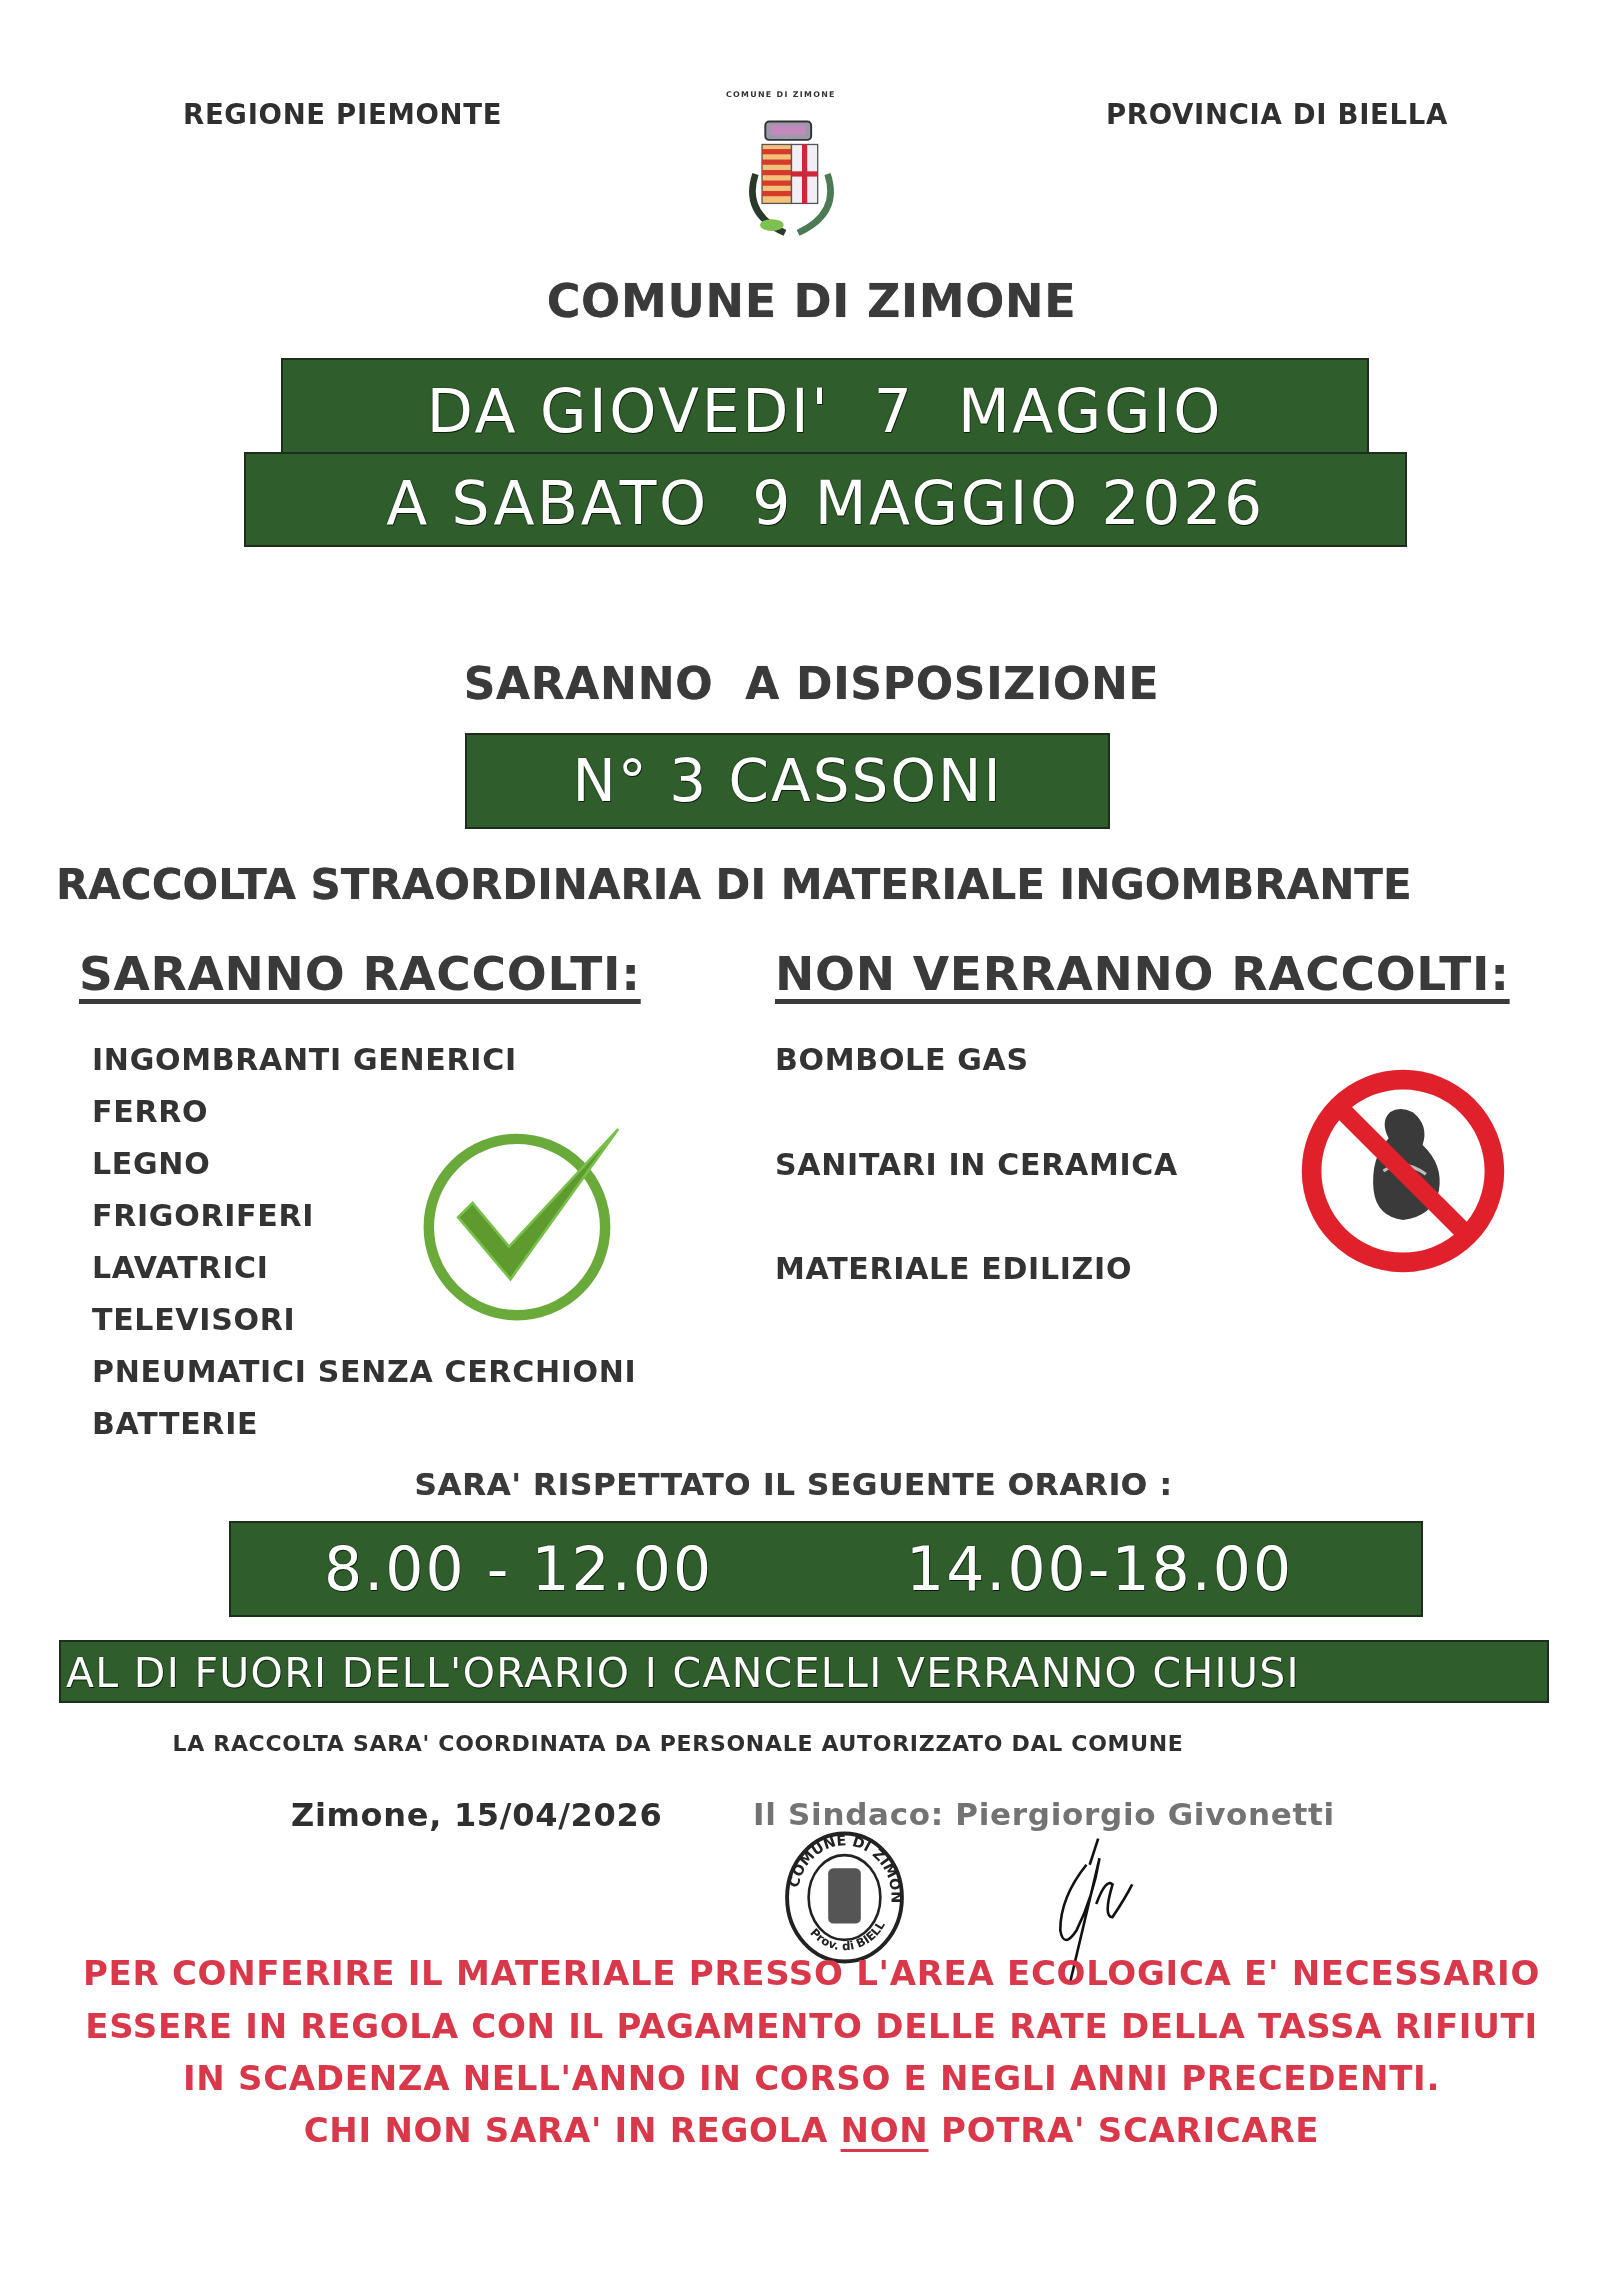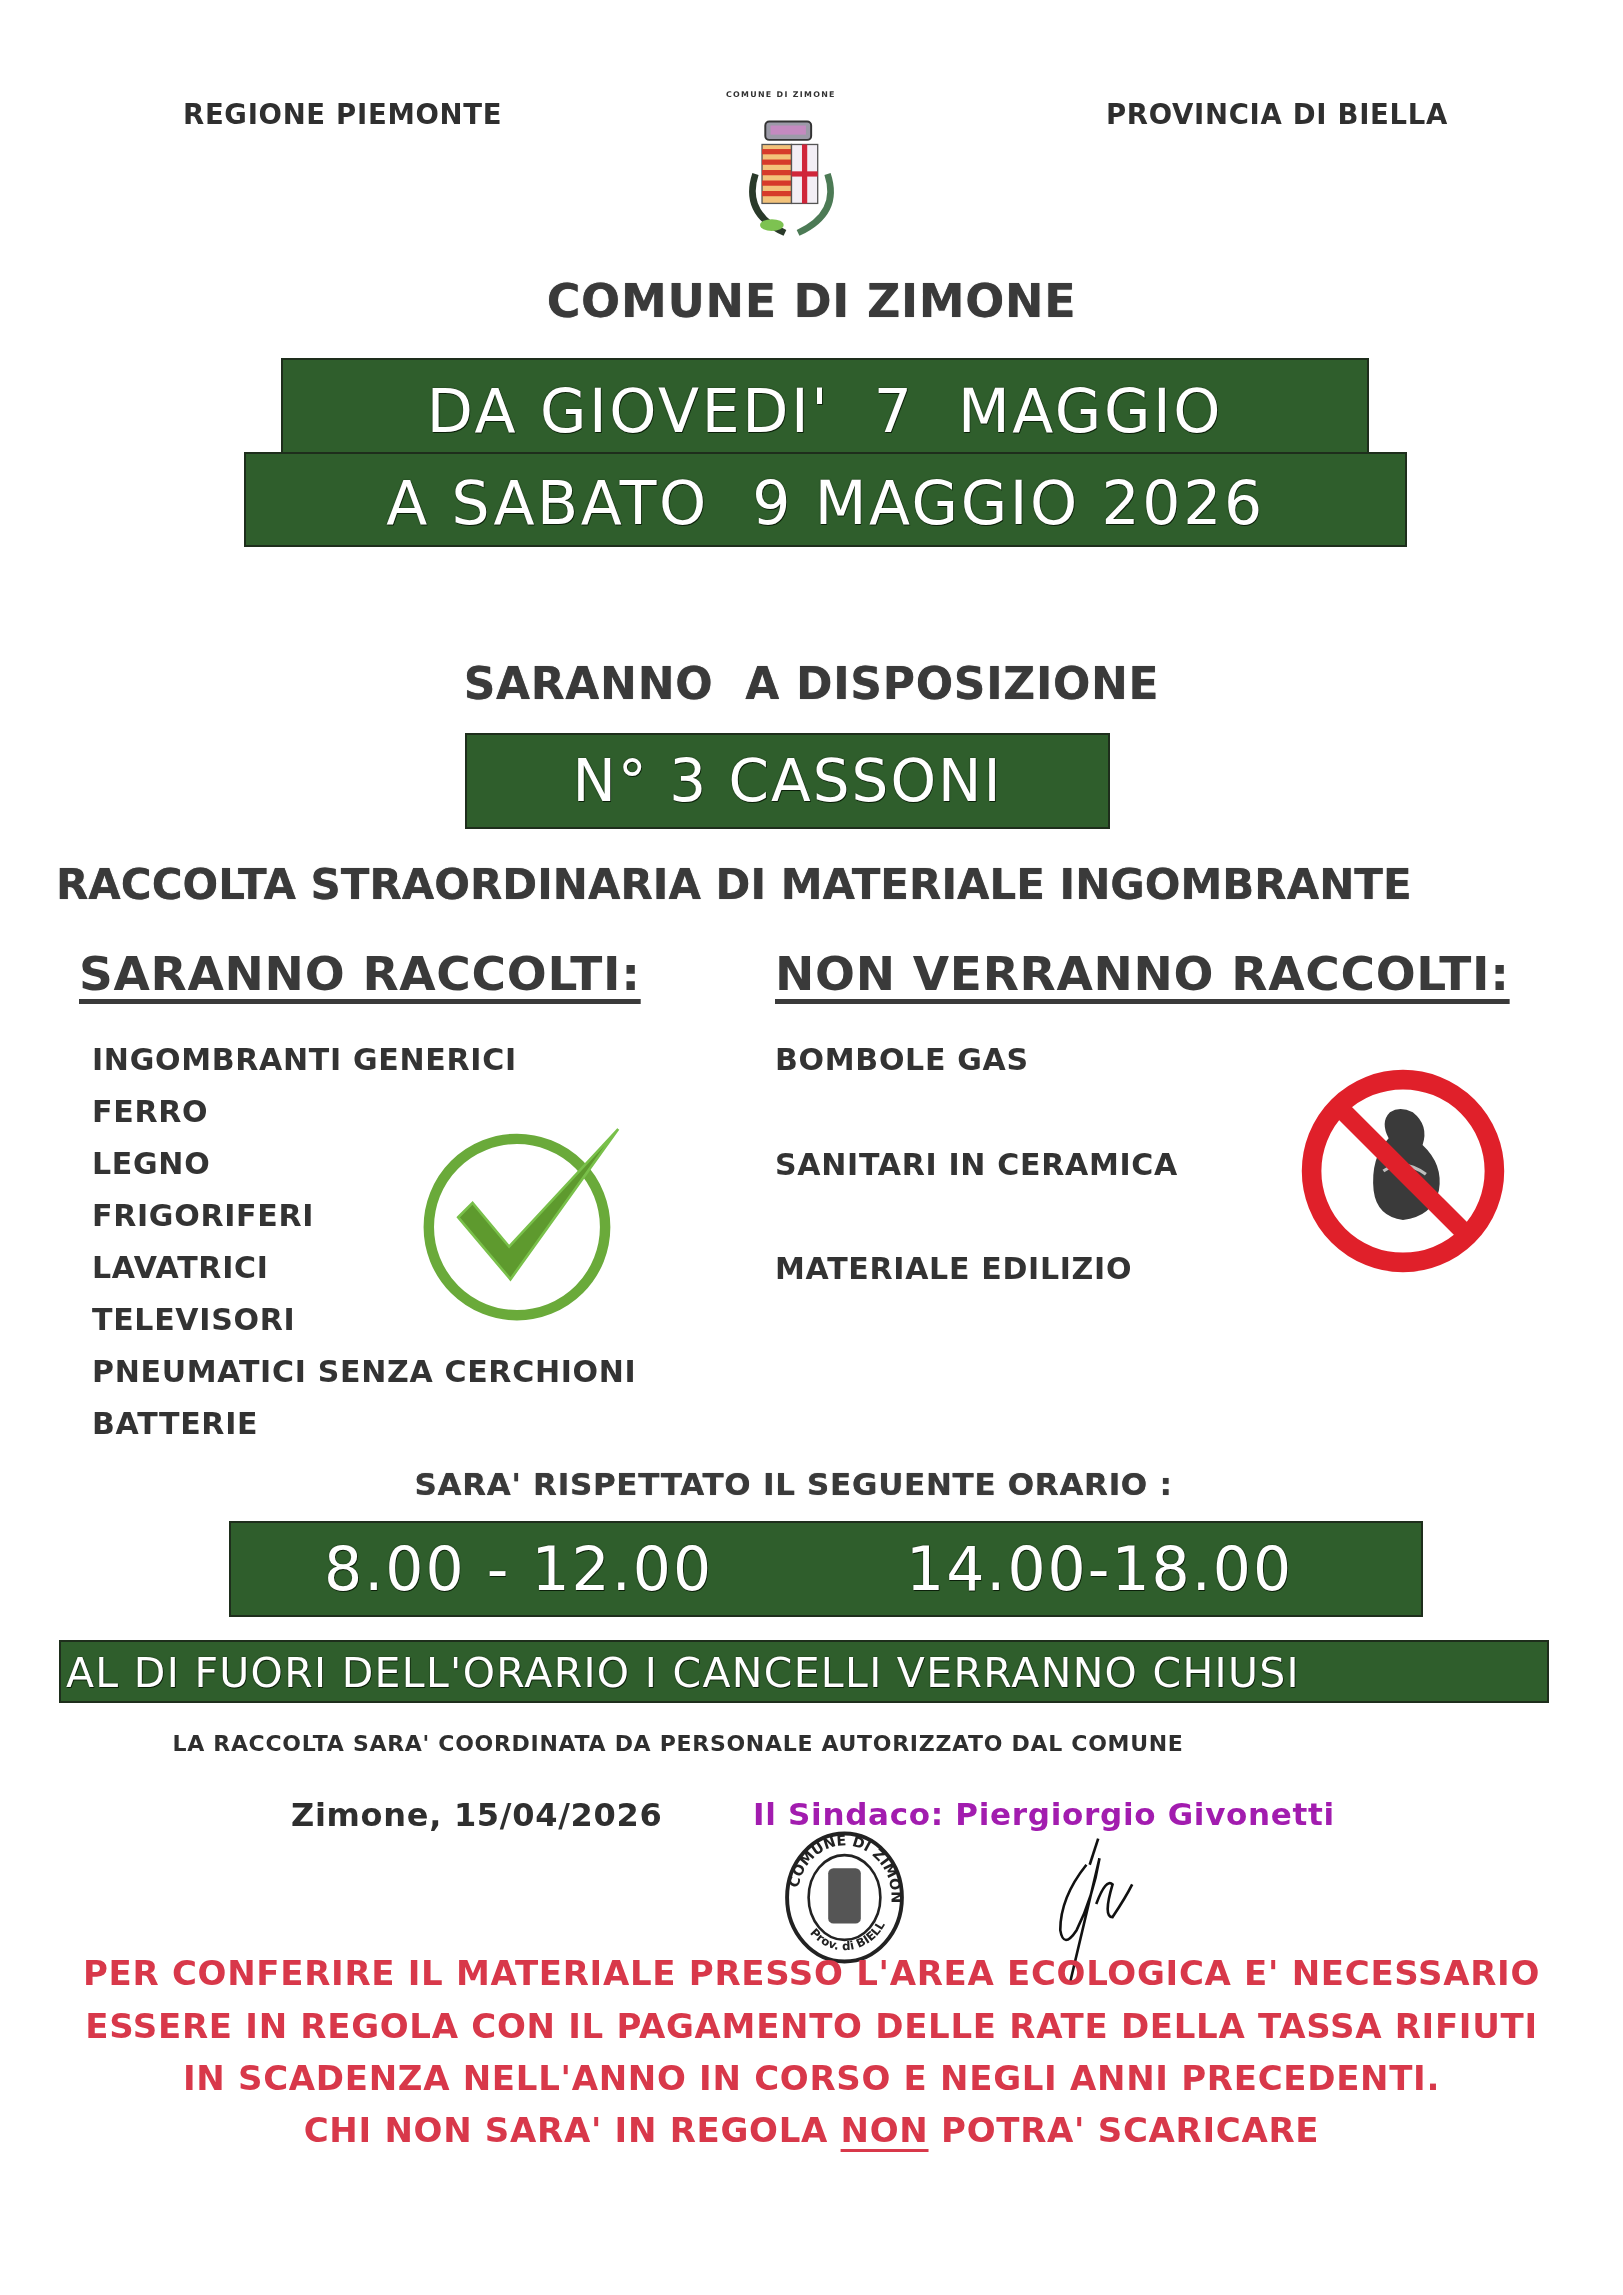--- a/index.html
+++ b/index.html
@@ -98,21 +98,21 @@
 <div class="green-band" style="left:229px; top:1521px; width:1194px; height:96px;"></div>
 <div class="abs txt white-text" style="left:324px; top:1534px; font-size:60px; letter-spacing:2px;">8.00 - 12.00</div>
 <div class="abs txt white-text" style="left:906px; top:1534px; font-size:60px; letter-spacing:2px;">14.00-18.00</div>
 
 <div class="green-band" style="left:59px; top:1640px; width:1490px; height:63px;"></div>
 <div class="abs txt white-text" style="left:59px; width:1248px; text-align:center; top:1649px; font-size:41px; letter-spacing:1.3px;">AL DI FUORI DELL'ORARIO I CANCELLI VERRANNO CHIUSI</div>
 
 <div class="abs txt" style="left:0; width:1356px; text-align:center; top:1731px; font-size:22px; font-weight:bold; color:#2f2f2f; letter-spacing:0.7px;">LA RACCOLTA SARA' COORDINATA DA PERSONALE AUTORIZZATO DAL COMUNE</div>
 
 <div class="abs txt" style="left:291px; top:1796px; font-size:32px; font-weight:bold; color:#2f2f2f;">Zimone, 15/04/2026</div>
-<div class="abs txt" style="left:753px; top:1796px; font-size:31px; font-weight:bold; color:#a21caf;">Il Sindaco: Piergiorgio Givonetti</div>
+<div class="abs txt" style="left:753px; top:1796px; font-size:31px; font-weight:bold; color:#737373;">Il Sindaco: Piergiorgio Givonetti</div>
 
 <div class="abs" style="left:779px; top:1829px; width:131px; height:137px;">
   <svg width="131" height="137" viewBox="0 0 200 210">
     <defs>
       <path id="arcTop" d="M28 105 A72 80 0 0 1 172 105"></path>
       <path id="arcBot" d="M40 150 A72 80 0 0 0 160 150"></path>
     </defs>
     <ellipse cx="100" cy="105" rx="88" ry="98" fill="none" stroke="#222" stroke-width="6"></ellipse>
     <ellipse cx="100" cy="105" rx="55" ry="65" fill="none" stroke="#222" stroke-width="4"></ellipse>
     <rect x="75" y="60" width="50" height="85" rx="8" fill="#555"></rect>

